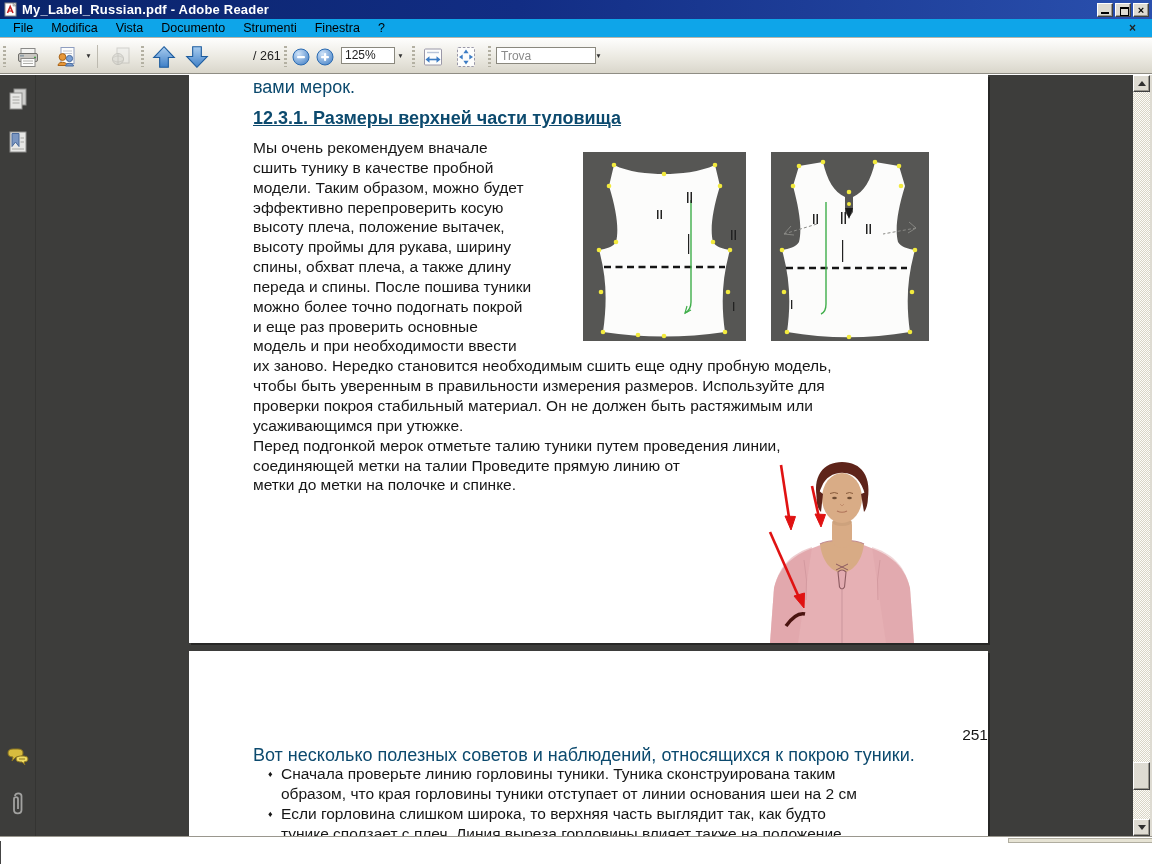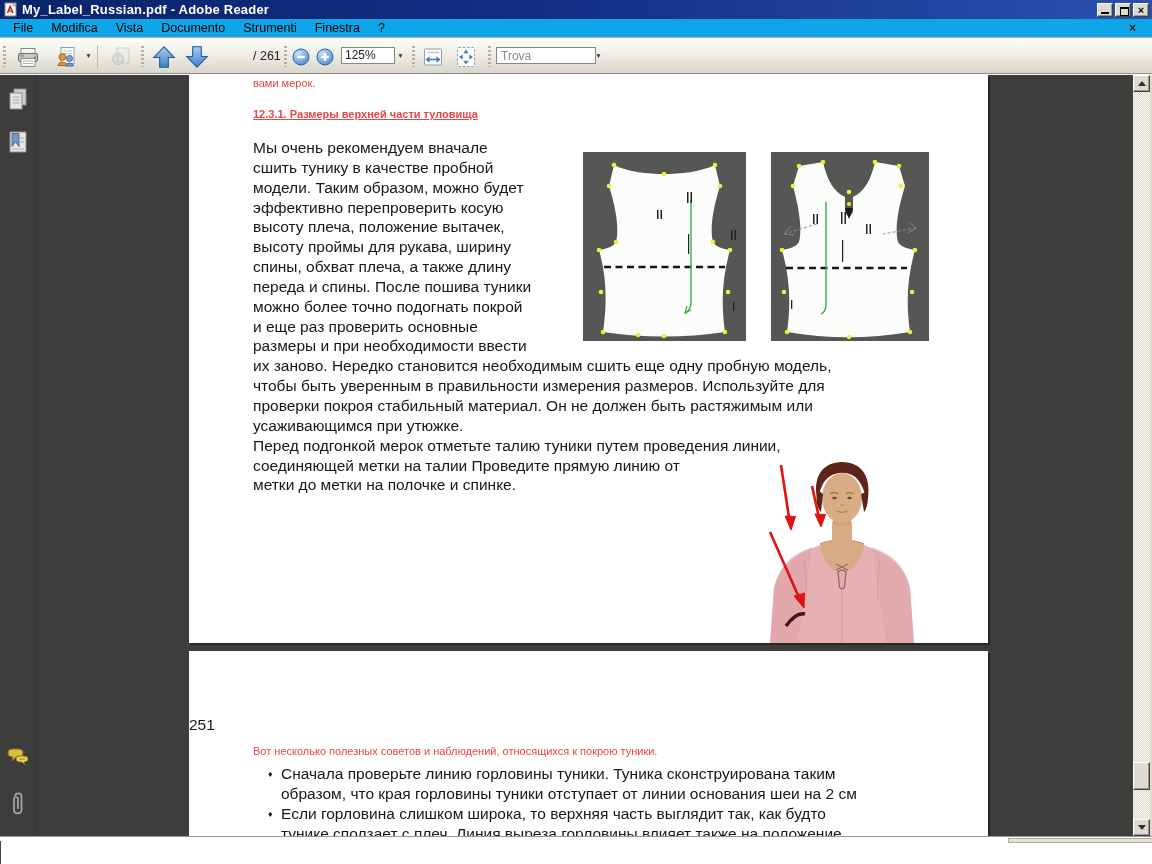--- a/index.html
+++ b/index.html
@@ -46,25 +46,25 @@
                 background:#fff;font-size:12px;padding:0 4px;font-family:inherit;color:#444;}
   .search-input::placeholder{color:#8a8a8a;opacity:1;}
   
   .content{position:absolute;left:0;top:75px;width:1152px;height:761px;background:#3d3d3b;}
   .sidebar{position:absolute;left:0;top:0;width:35px;height:761px;background:#3d3d3b;border-right:1px solid #343432;}
   .side-icon{position:absolute;left:6px;width:24px;height:28px;cursor:default;}
   .docpane{position:absolute;left:35px;top:0;width:1098px;height:761px;overflow:hidden;}
   .page{position:absolute;left:154px;width:799px;background:#fff;box-shadow:2px 2px 0 rgba(0,0,0,.35);}
   .page250{top:0;height:568px;overflow:hidden;}
   .page251{top:576px;height:185px;overflow:hidden;}
-  .doc-text{position:absolute;color:#ef4444;font-size:11px;white-space:nowrap;}
+  .doc-text{position:absolute;color:#0c4a6e;font-size:18px;white-space:nowrap;}
   .heading{font-weight:bold;text-decoration:underline;}
   .textflow{position:absolute;left:64px;top:63px;}
   .textflow div{height:19.85px;line-height:19.85px;font-size:15.5px;color:#161616;white-space:nowrap;}
-  .pgnum{position:absolute;left:0;top:65px;width:100%;text-align:left;font-size:15.5px;color:#161616;}
+  .pgnum{position:absolute;left:0;top:75px;width:100%;text-align:right;font-size:15.5px;color:#161616;}
   .bullet-row{position:absolute;left:79px;white-space:nowrap;font-size:15.5px;color:#161616;}
   .bullet-glyph{display:inline-block;width:13px;font-size:9px;vertical-align:2px;color:#161616;}
   .bullet-cont{margin-left:13px;}
   .fig{position:absolute;}
   
   .vscroll{position:absolute;left:1133px;top:0;width:17px;height:761px;}
   .scroll-btn{position:absolute;left:0;width:17px;height:17px;background:#dedbd2;border:1px solid;
               border-color:#fff #404040 #404040 #fff;box-shadow:inset -1px -1px 0 #9a978e;box-sizing:border-box;
               display:flex;align-items:center;justify-content:center;}
   .arr-up{width:0;height:0;border-left:4px solid transparent;border-right:4px solid transparent;border-bottom:5px solid #2f2f2f;}
@@ -296,21 +296,21 @@
           <div>Мы очень рекомендуем вначале</div>
           <div>сшить тунику в качестве пробной</div>
           <div>модели. Таким образом, можно будет</div>
           <div>эффективно перепроверить косую</div>
           <div>высоту плеча, положение вытачек,</div>
           <div>высоту проймы для рукава, ширину</div>
           <div>спины, обхват плеча, а также длину</div>
           <div>переда и спины. После пошива туники</div>
           <div>можно более точно подогнать покрой</div>
           <div>и еще раз проверить основные</div>
-          <div>размеры и при необходимости ввести</div>
+          <div>модель и при необходимости ввести</div>
           <div>их заново. Нередко становится необходимым сшить еще одну пробную модель,</div>
           <div>чтобы быть уверенным в правильности измерения размеров. Используйте для</div>
           <div>проверки покроя стабильный материал. Он не должен быть растяжимым или</div>
           <div>усаживающимся при утюжке.</div>
           <div>Перед подгонкой мерок отметьте талию туники путем проведения линии,</div>
           <div>соединяющей метки на талии Проведите прямую линию от</div>
           <div>метки до метки на полочке и спинке.</div>
         </div>
 
         <span class="fig" style="left:394px;top:77px">

